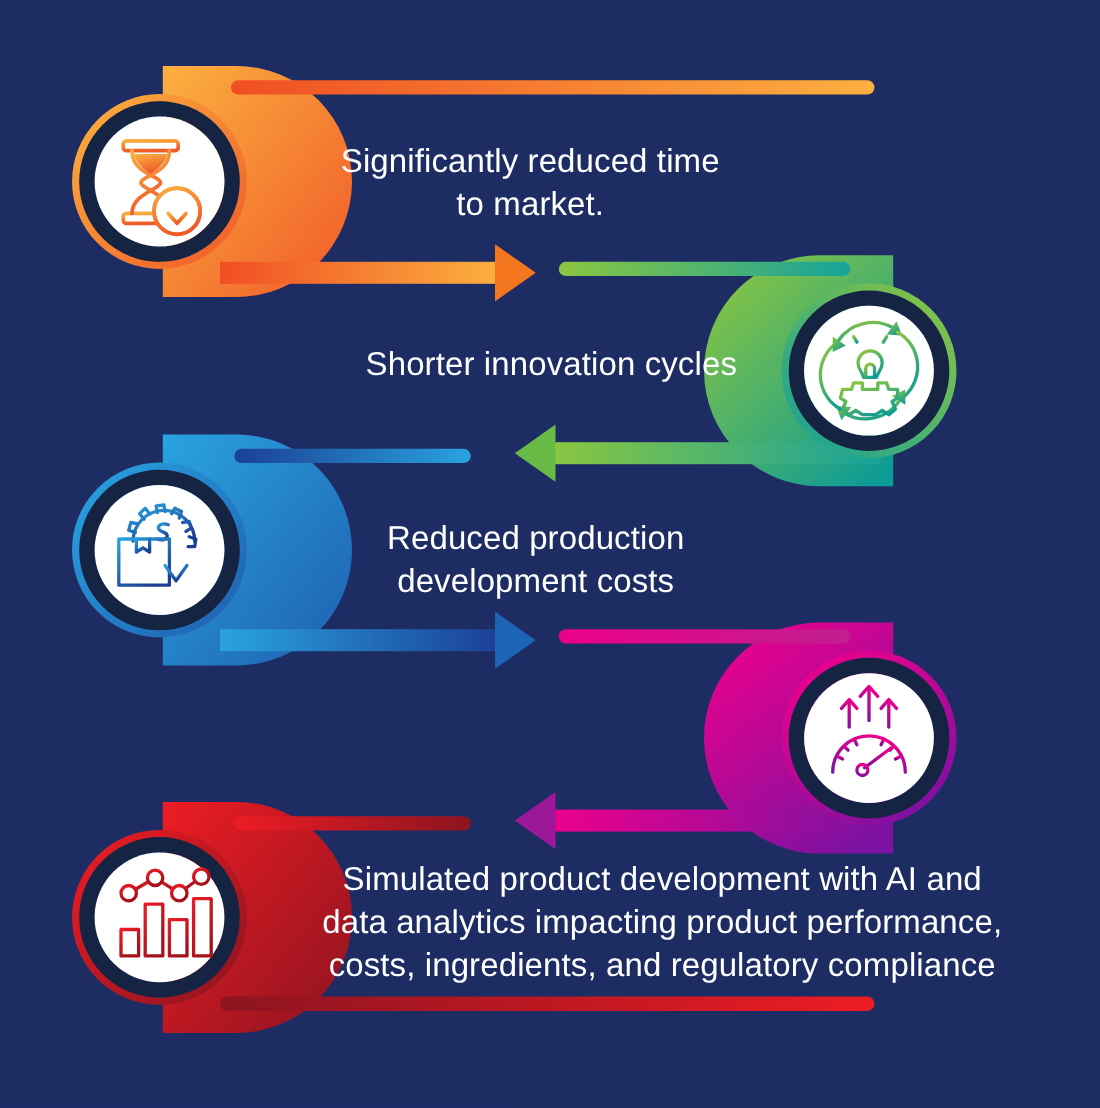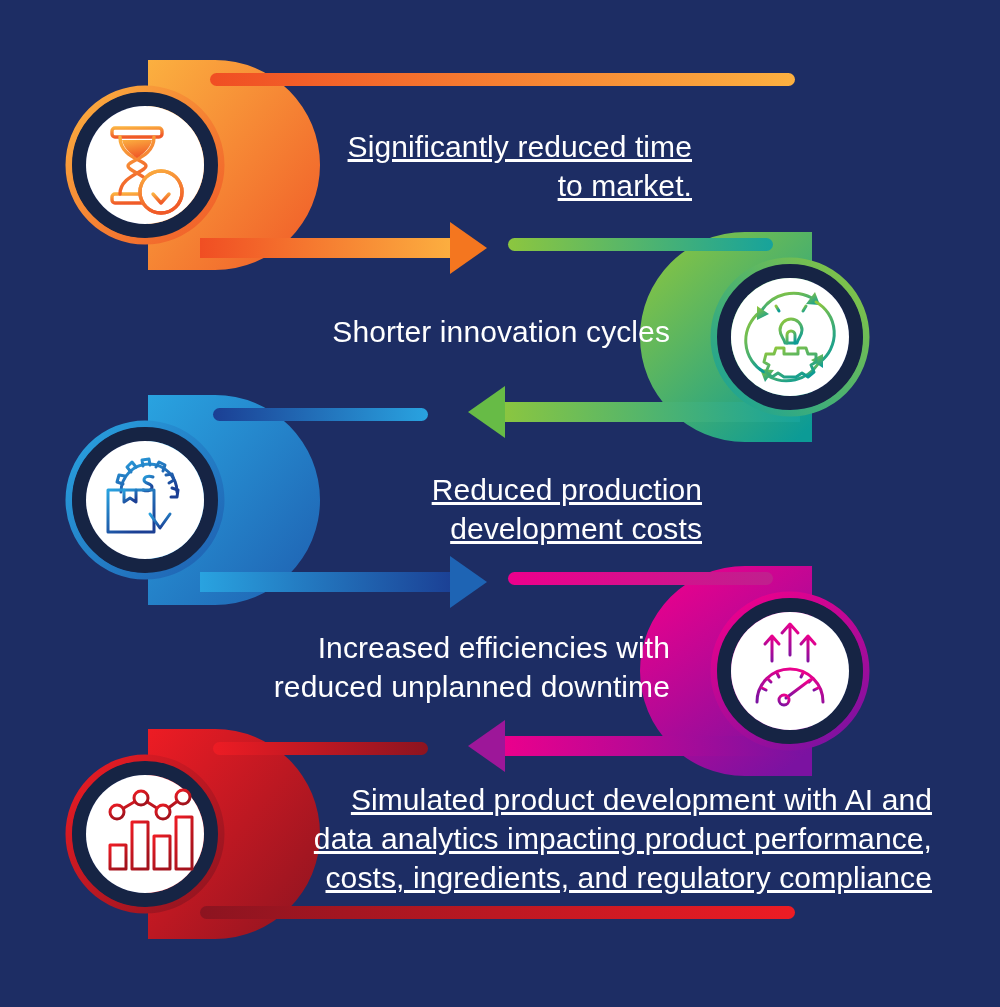--- a/index.html
+++ b/index.html
@@ -14,21 +14,21 @@
 
   .txt{
     position:absolute;
     color:#ffffff;
     font-size:30px;
     line-height:1.30;
     letter-spacing:0.1px;
     white-space:pre-line;
     font-weight:400;
   }
-  .txt.left{text-align:right;text-decoration:underline;}
+  .txt.left{text-align:center;}
   .txt.right{text-align:right;}
 
   .t1{left:272px;top:127px;width:420px;}
   .t2{left:200px;top:312px;width:470px;text-align:right;}
   .t3{left:272px;top:470px;width:430px;}
   .t4{left:200px;top:628px;width:470px;text-align:right;}
   .t5{left:272px;top:780px;width:660px;}
 </style>
 </head>
 <body>
@@ -280,19 +280,17 @@
         <rect x="176" y="817" width="16" height="52"></rect>
       </g>
     </g>
   </svg>
 
   <div class="txt left t1">Significantly reduced time
 to market.</div>
   <div class="txt left t3">Reduced production
 development costs</div>
   <div class="txt right t2">Shorter innovation cycles</div>
-  <div class="txt right t4">Increased efficiencies with
-reduced unplanned downtime</div>
   <div class="txt left t5">Simulated product development with AI and
 data analytics impacting product performance,
 costs, ingredients, and regulatory compliance</div>
 
 </div>
 
 </body></html>

